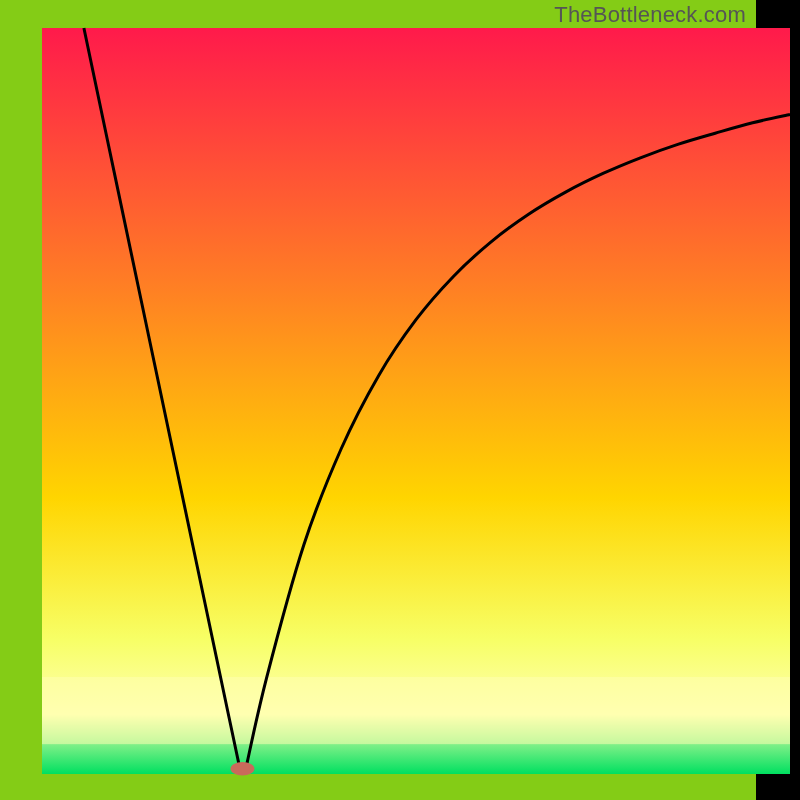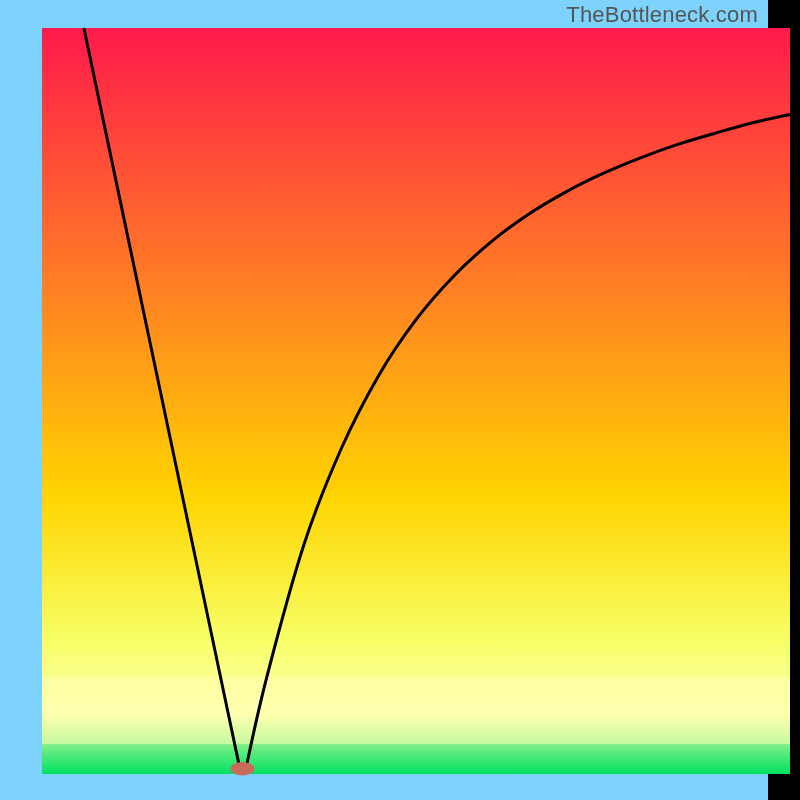--- a/index.html
+++ b/index.html
@@ -8,22 +8,21 @@
     width: 800px;
     height: 800px;
     overflow: hidden;
     background: #000;
     font-family: Arial, Helvetica, sans-serif;
   }
   .frame {
     position: relative;
     width: 756px;
     height: 800px;
-    background: #7dd3fc;
-    padding-left: 12px;
+    background: #84cc16;
   }
   .attribution {
     position: absolute;
     top: 2px;
     right: 10px;
     color: #555;
     font-size: 22px;
     font-weight: 500;
     letter-spacing: 0.2px;
   }

